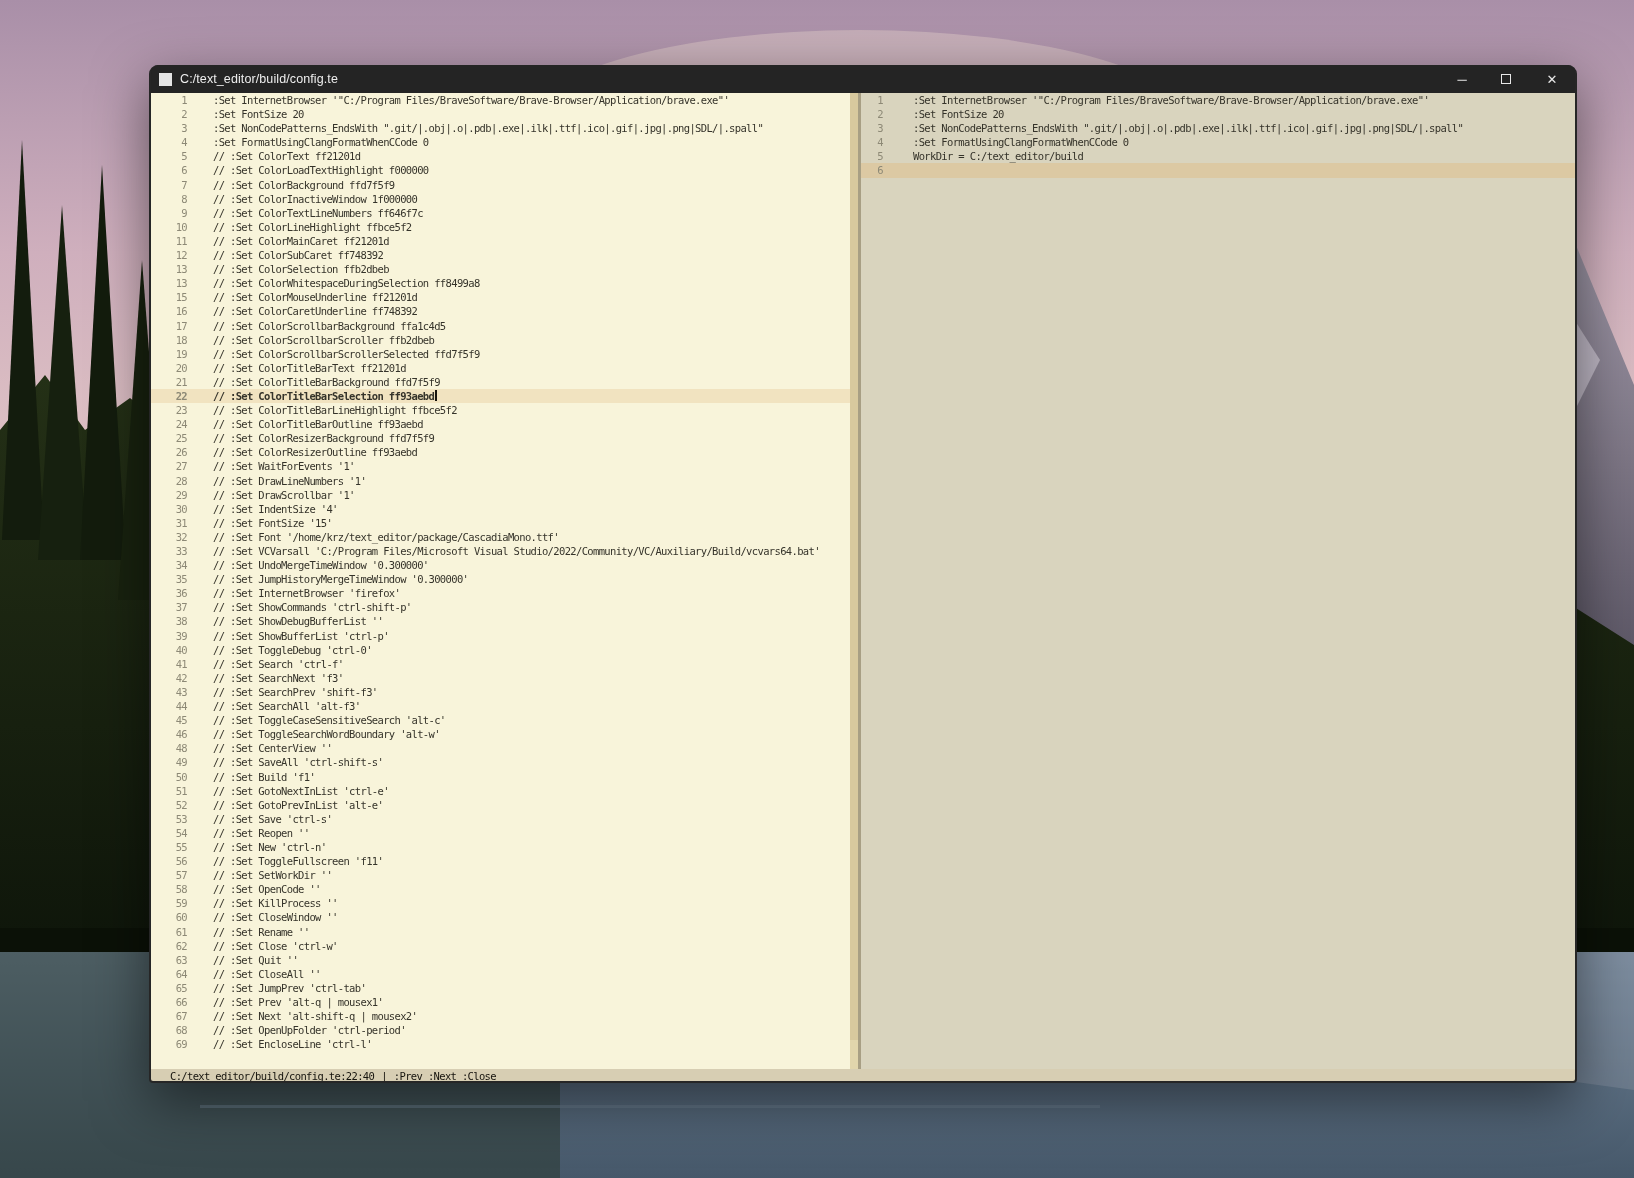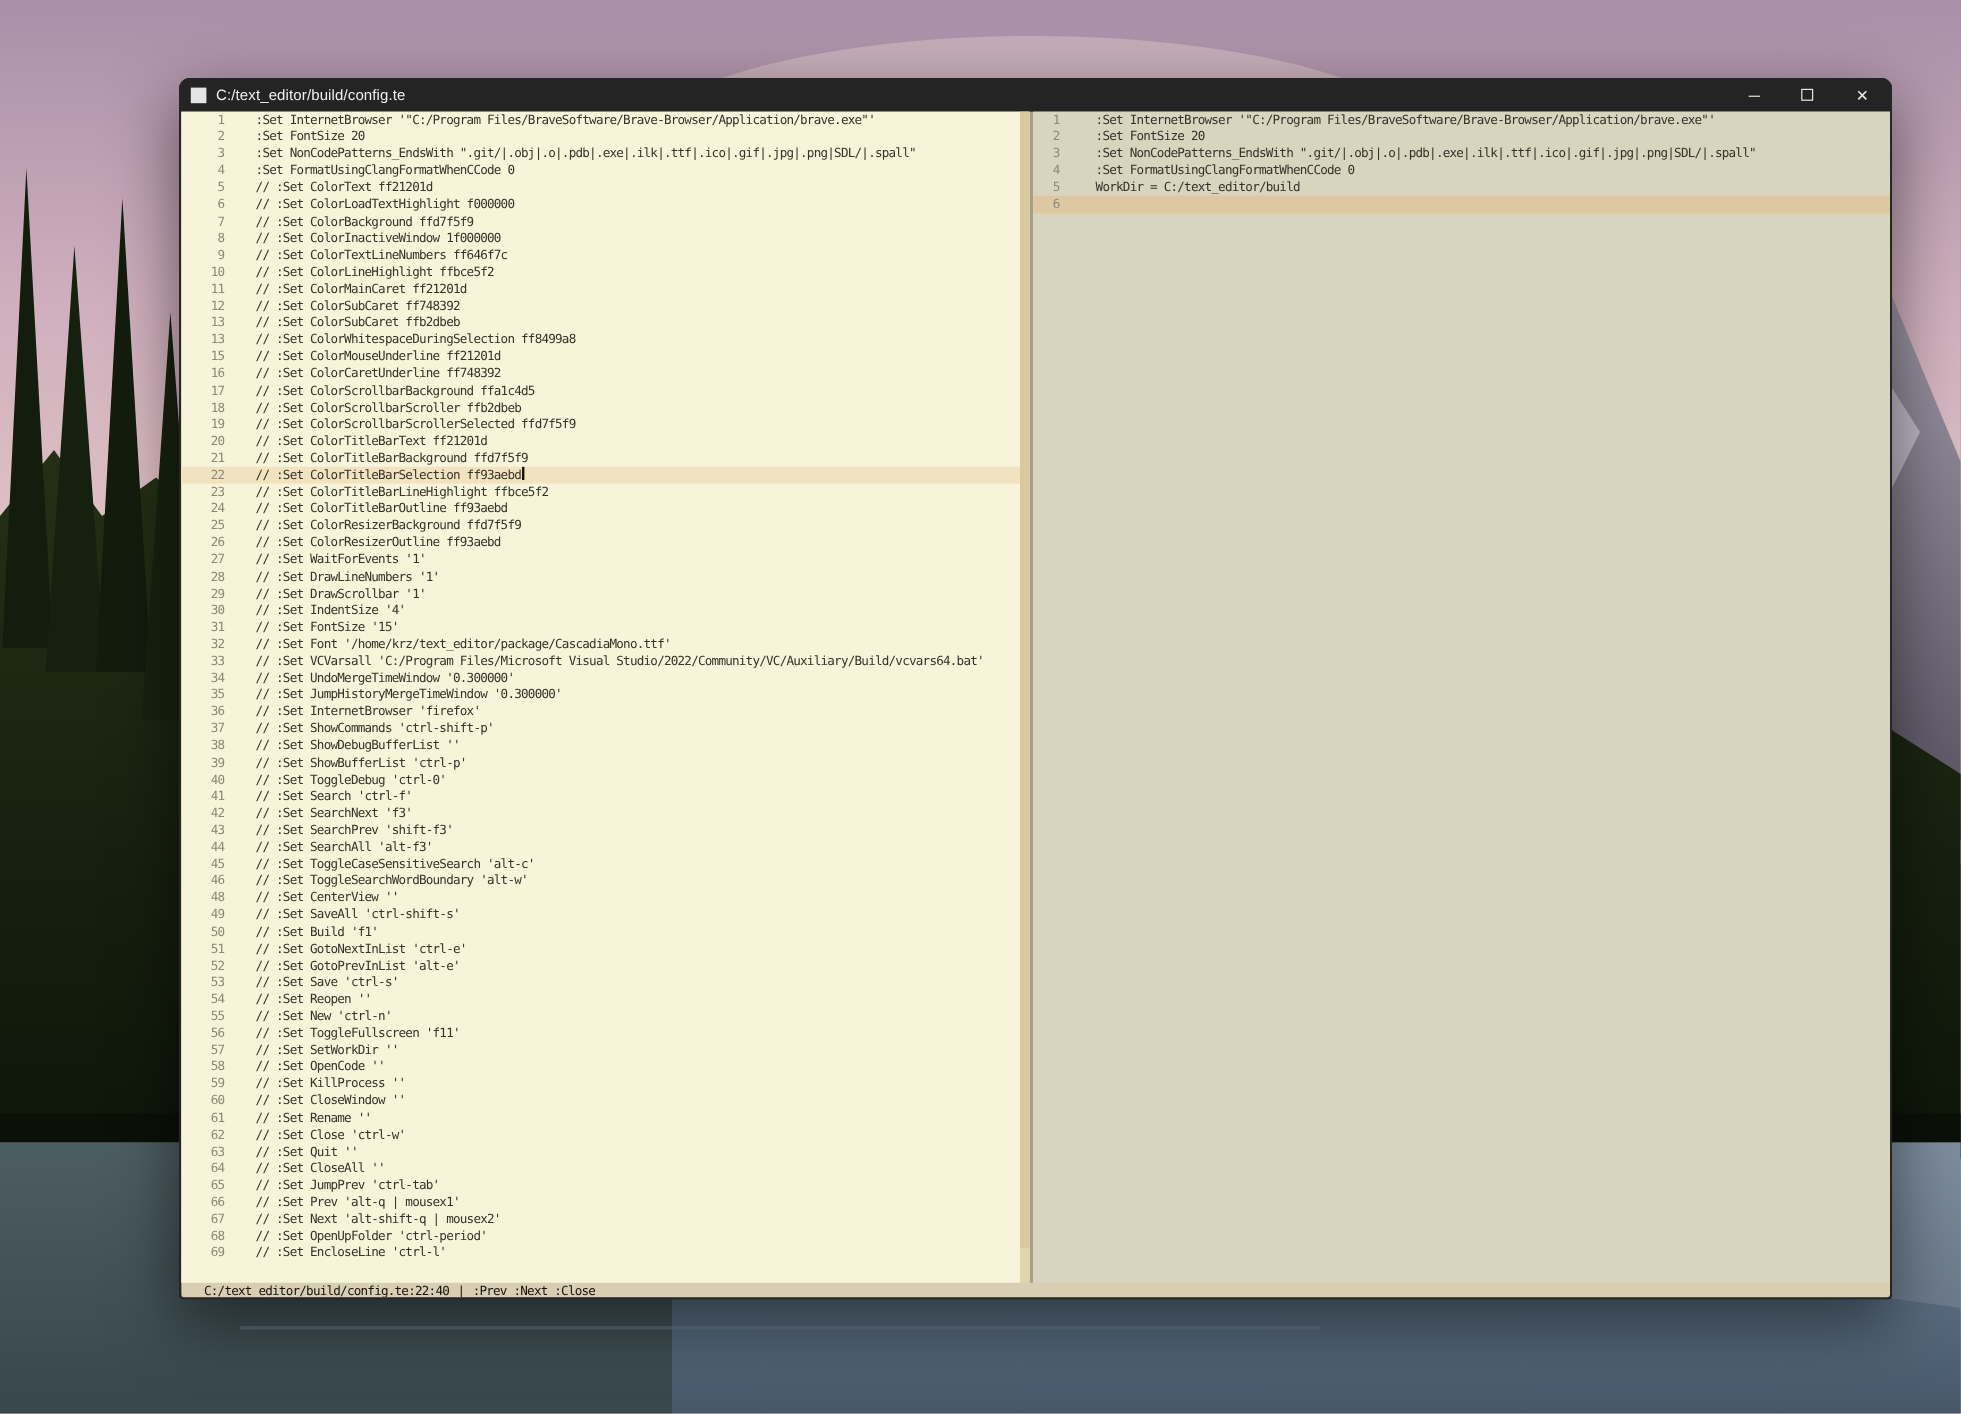--- a/index.html
+++ b/index.html
@@ -40,21 +40,21 @@
   .pane-divider { width:3px; background:#a89f84; }
   .pane-right { flex:1; background:#d9d4be; }
 
   .code { font-family:"DejaVu Sans Mono", monospace; font-size:10.5px; letter-spacing:-0.65px;
           color:#35332a; }
   .row { display:flex; height:14.1px; line-height:14.2px; white-space:pre; }
   .ln  { width:36px; text-align:right; color:#8d8976; flex:none; }
   .pane-left  .ln { margin-right:26px; }
   .pane-right .ln { width:22px; margin-right:30px; }
   .txt { flex:none; }
-  .pane-left  .row.hl { background:#f1e3c0; }
+  .pane-left  .row.hl { background:#f1e3c0;font-weight:bold; }
   .pane-right .row.hl { background:#dcc9a3; }
   .caret { display:inline-block; width:1.6px; height:11px; background:#16140e;
            vertical-align:-1.5px; margin-left:1px; }
 
   
   .statusbar {
     height:14px; background:#d7ceb3; display:flex; align-items:center;
     font-family:"DejaVu Sans Mono", monospace; font-size:10.5px; letter-spacing:-0.65px;
     color:#15130d; line-height:14px; padding-left:19px; white-space:pre;
   }
@@ -169,21 +169,21 @@
         <div class="row">
           <span class="ln">11</span>
           <span class="txt">// :Set ColorMainCaret ff21201d</span>
         </div>
         <div class="row">
           <span class="ln">12</span>
           <span class="txt">// :Set ColorSubCaret ff748392</span>
         </div>
         <div class="row">
           <span class="ln">13</span>
-          <span class="txt">// :Set ColorSubCaret ffb2dbeb</span>
+          <span class="txt">// :Set ColorSelection ffb2dbeb</span>
         </div>
         <div class="row">
           <span class="ln">13</span>
           <span class="txt">// :Set ColorWhitespaceDuringSelection ff8499a8</span>
         </div>
         <div class="row">
           <span class="ln">15</span>
           <span class="txt">// :Set ColorMouseUnderline ff21201d</span>
         </div>
         <div class="row">

